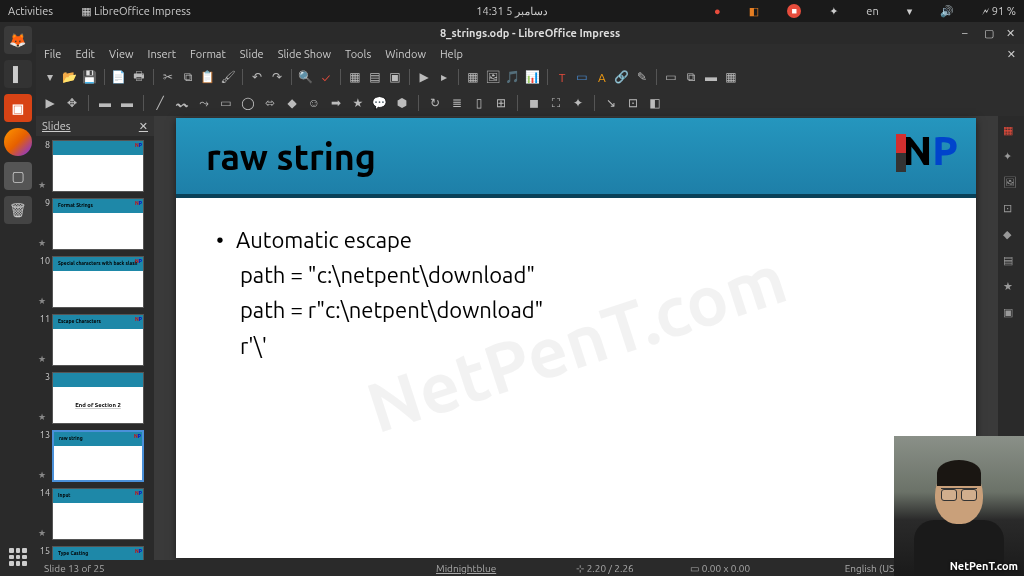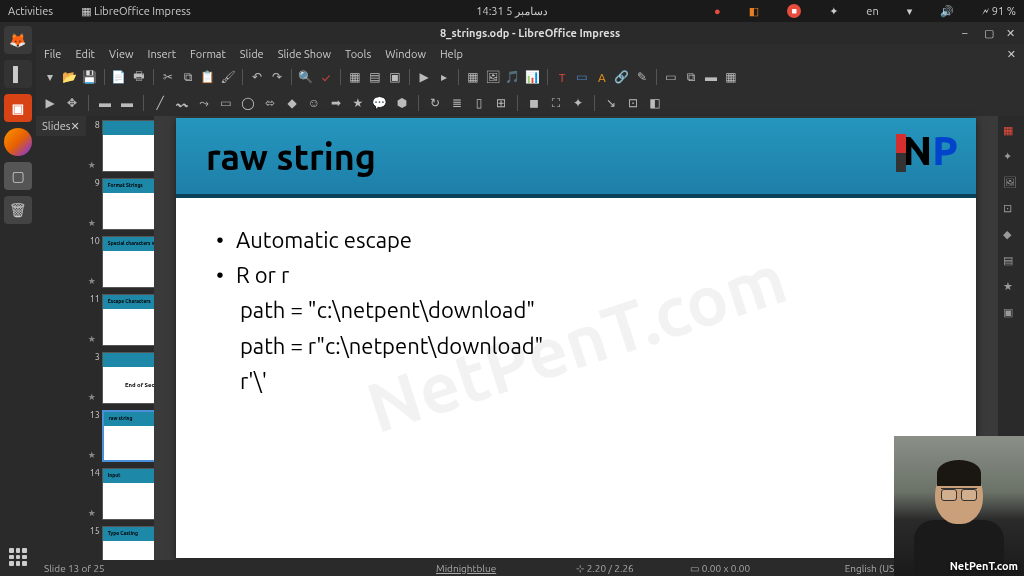--- a/index.html
+++ b/index.html
@@ -26,21 +26,21 @@
 
 .launcher { position: absolute; left: 0; top: 22px; width: 36px; height: 554px; background: #2a2a2a; display: flex; flex-direction: column; align-items: center; padding-top: 4px; gap: 6px; z-index: 5; }
 .licon { width: 28px; height: 28px; border-radius: 4px; display: flex; align-items: center; justify-content: center; font-size: 14px; cursor: pointer; }
 .licon.active { background: #3a3a3a; }
 .licon.impress { background: #d84315; color: #fff; font-weight: bold; font-size: 13px; }
 .licon.firefox { background: linear-gradient(135deg,#ff9500,#e66000,#7b2ff7); border-radius: 50%; }
 .apps-grid { position: absolute; bottom: 10px; left: 9px; width: 18px; height: 18px; display: grid; grid-template-columns: repeat(3,1fr); gap: 2px; cursor: pointer; }
 .apps-grid div { background: #ccc; border-radius: 1px; }
 
 .workspace { position: absolute; left: 36px; top: 116px; right: 0; bottom: 16px; display: flex; background: #2d2d2d; }
-.slides-panel { width: 118px; background: #2a2a2a; display: flex; flex-direction: row; }
+.slides-panel { width: 118px; background: #2a2a2a; display: flex; flex-direction: column; text-decoration: underline; }
 .slides-header { height: 20px; display: flex; align-items: center; padding: 0 6px; font-size: 11px; color: #ccc; background: #333; }
 .slides-list { flex: 1; overflow: hidden; padding: 4px; }
 .thumb-wrap { margin-bottom: 6px; position: relative; }
 .thumb-num { position: absolute; left: -2px; top: 0; font-size: 9px; color: #ccc; width: 12px; text-align: right; }
 .thumb-star { position: absolute; left: -2px; bottom: 2px; font-size: 9px; color: #888; }
 .thumb { margin-left: 12px; width: 92px; height: 52px; background: #fff; border: 1px solid #555; position: relative; overflow: hidden; cursor: pointer; }
 .thumb.selected { border: 2px solid #4a90d9; }
 .thumb .t-head { height: 14px; background: #1e88a8; }
 .thumb .t-title { font-size: 5px; color: #000; font-weight: bold; padding: 2px 3px; position: absolute; top: 1px; left: 2px; }
 .thumb .t-end { font-size: 6px; color: #000; font-weight: bold; text-align: center; padding-top: 14px; }
@@ -307,23 +307,20 @@
       <div class="slide-header">
         <span class="slide-title">raw string</span>
       </div>
       <div class="slide-logo">
         <span class="n1">N</span><span class="p1">P</span>
       </div>
       <div class="slide-body">
         <div class="bullet">
             <span>Automatic escape</span>
           </div>
-        <div class="bullet">
-            <span>R or r</span>
-          </div>
         <div class="code-line">path = "c:\netpent\download"</div>
         <div class="code-line">path = r"c:\netpent\download"</div>
         <div class="code-line">r'\'</div>
       </div>
     </div>
   </div>
 
   <div class="right-bar">
     <span class="rbi" style="color:#e74c3c">▦</span>
     <span class="rbi">✦</span>

